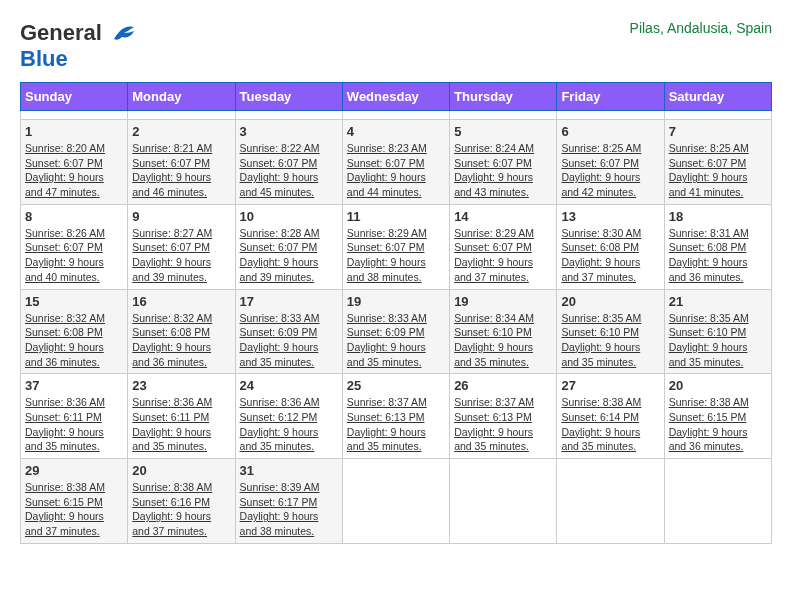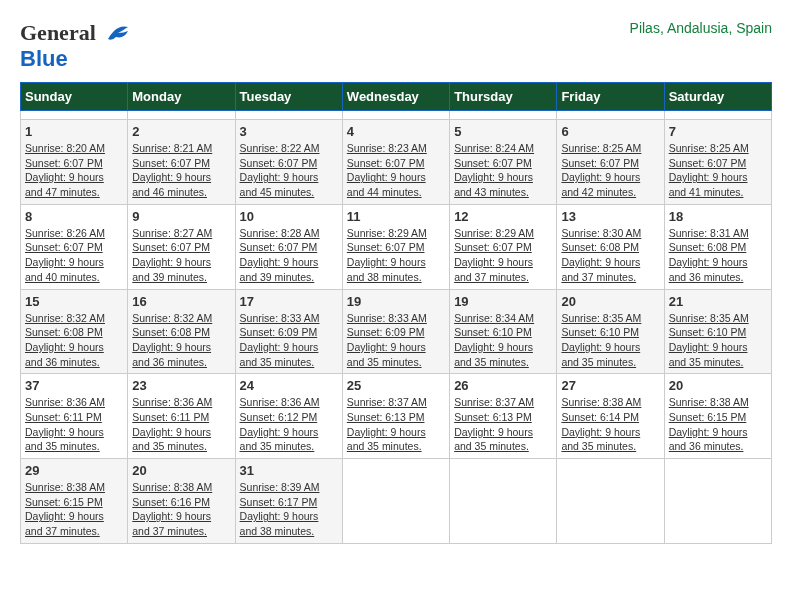--- a/index.html
+++ b/index.html
@@ -37,21 +37,21 @@
     .location-title {
       font-size: 14px;
       color: #15803d;
     }
     table {
       width: 100%;
       border-collapse: collapse;
       font-size: 11px;
     }
     thead tr th {
-      background: #14532d;
+      background: #8b5cf6;
       color: #fff;
       padding: 6px 4px;
       text-align: left;
       font-size: 13px;
       font-weight: bold;
       border: 1px solid #1565c0;
     }
     tbody tr td {
       border: 1px solid #ccc;
       padding: 4px;
@@ -79,21 +79,21 @@
     .empty-cell {
       background: #fff !important;
     }
   </style>
 </head>
 <body>
 
 <div class="header">
   <div class="logo">
     <div class="logo-row">
-      <span style="font-size:22px; font-weight:bold; color:#333;font-family:Liberation Serif, serif;">General</span>
+      <span style="font-size:22px; font-weight:bold; color:#333;">General</span>
       <svg width="28" height="20" viewBox="0 0 28 20" style="margin-left:2px;">
         <path d="M14 8 Q20 2 28 4 Q22 8 18 10 Q24 10 28 8 Q24 16 16 14 Q12 18 8 16 Q10 12 14 8Z" fill="#1565c0"></path>
       </svg>
     </div>
     <div>
       <span style="font-size:22px; font-weight:bold; color:#1565c0;">Blue</span>
     </div>
   </div>
   <div class="title-section">
     <div class="location-title">Pilas, Andalusia, Spain</div>
@@ -163,21 +163,21 @@
         </td>
         <td>
           <span class="day-num">10</span>
           <div class="day-info">Sunrise: 8:28 AM<br>Sunset: 6:07 PM<br>Daylight: 9 hours and 39 minutes.</div>
         </td>
         <td>
           <span class="day-num">11</span>
           <div class="day-info">Sunrise: 8:29 AM<br>Sunset: 6:07 PM<br>Daylight: 9 hours and 38 minutes.</div>
         </td>
         <td>
-          <span class="day-num">12</span>
+          <span class="day-num">14</span>
           <div class="day-info">Sunrise: 8:29 AM<br>Sunset: 6:07 PM<br>Daylight: 9 hours and 37 minutes.</div>
         </td>
         <td>
           <span class="day-num">13</span>
           <div class="day-info">Sunrise: 8:30 AM<br>Sunset: 6:08 PM<br>Daylight: 9 hours and 37 minutes.</div>
         </td>
         <td>
           <span class="day-num">18</span>
           <div class="day-info">Sunrise: 8:31 AM<br>Sunset: 6:08 PM<br>Daylight: 9 hours and 36 minutes.</div>
         </td>

